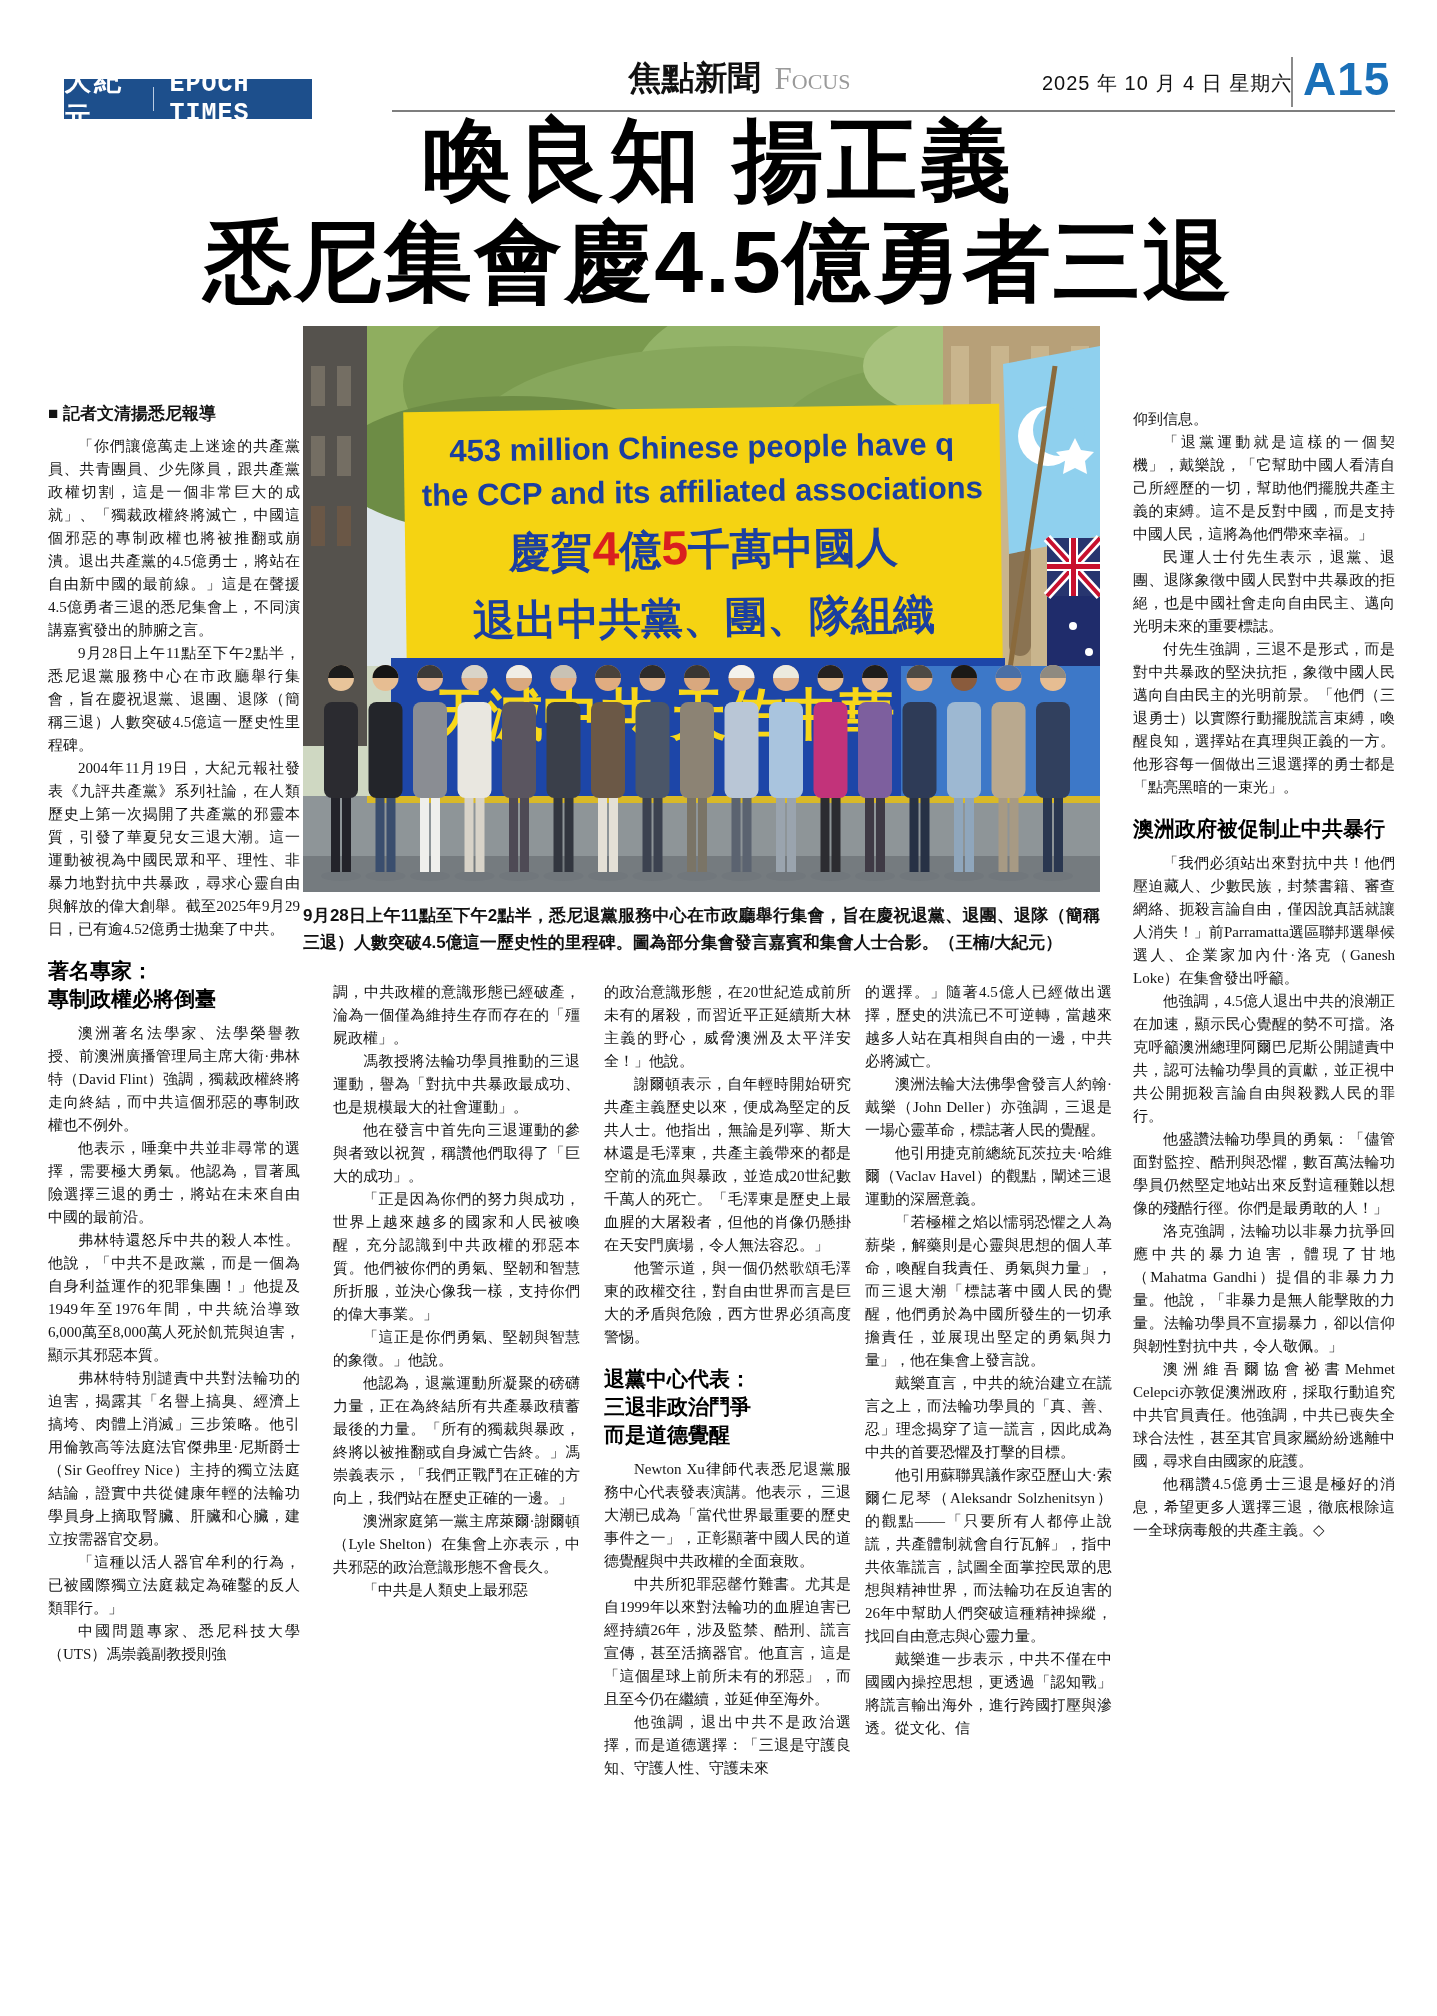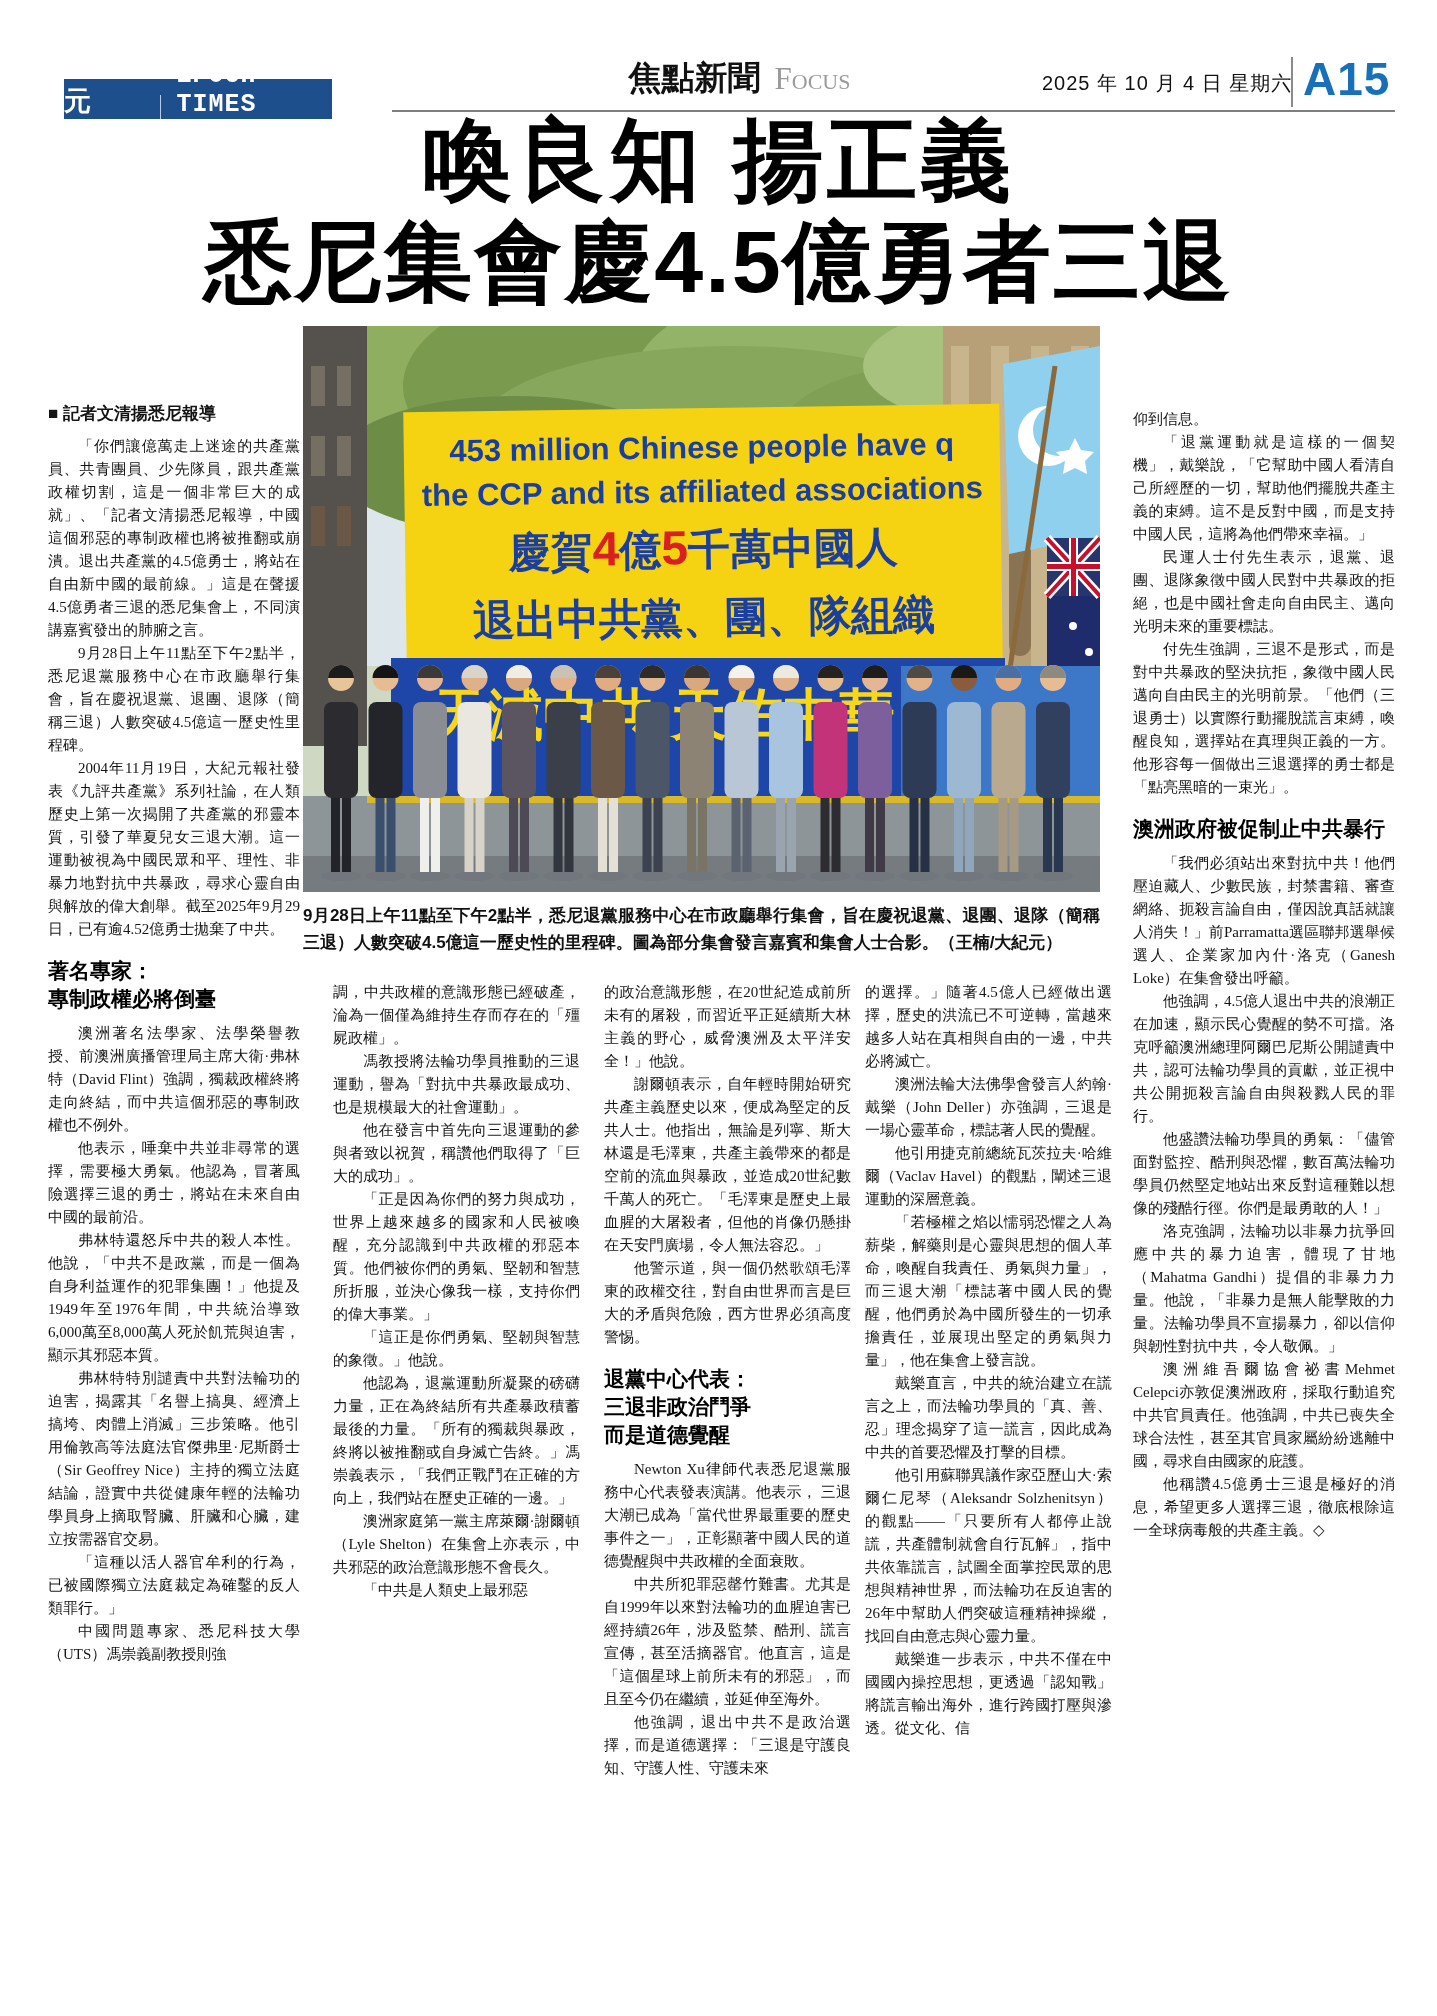--- a/index.html
+++ b/index.html
@@ -1,21 +1,21 @@
 <!DOCTYPE html>
 <html lang="zh-Hant"><head>
 <meta charset="utf-8">
 <style>
   html,body{margin:0;padding:0;}
   body{width:1437px;height:2016px;position:relative;background:#ffffff;overflow:hidden;
        font-family:"Liberation Serif","DejaVu Serif",serif;color:#1a1a1a;}
   .abs{position:absolute;}
   
-  .logo-box{left:64px;top:79px;width:268px;height:40px;background:#1d4f8c;color:#fff;
-            display:flex;align-items:flex-end;justify-content:center;gap:16px;}
+  .logo-box{left:64px;top:79px;width:248px;height:40px;background:#1d4f8c;color:#fff;
+            display:flex;align-items:center;justify-content:center;gap:16px;}
   .logo-zh{font-family:"Liberation Serif",serif;font-weight:700;font-size:27px;letter-spacing:3px;}
   .logo-sep{width:1px;height:24px;background:#b9cbe2;}
   .logo-en{font-family:Liberation Mono, monospace;font-weight:700;font-size:25px;letter-spacing:1px;}
   .section-wrap{left:0;top:56px;width:1437px;text-align:center;padding-left:21px;}
   .section-zh{font-family:"Liberation Sans","DejaVu Sans",sans-serif;font-weight:900;font-size:33px;color:#111;}
   .section-en{font-family:"Liberation Serif",serif;font-variant:small-caps;font-size:31px;color:#9a9a9a;margin-left:14px;}
   .date-line{left:1042px;top:70px;font-family:"Liberation Sans",sans-serif;font-size:20px;color:#111;letter-spacing:1px;}
   .pageno-divider{left:1291px;top:57px;width:2px;height:50px;background:#8a8a8a;}
   .page-no{left:1303px;top:52px;font-family:"Liberation Sans","DejaVu Sans",sans-serif;
            font-weight:700;font-size:46px;color:#1a70b8;letter-spacing:1px;}
@@ -241,21 +241,21 @@
         <circle cx="750" cy="352" r="13" fill="#e6bd92"></circle>
         <path d="M 737 352 a13 13 0 0 1 26 0 z" fill="#8f8a80"></path>
       </g>
   </svg>
 </div>
 
 <div class="abs caption">9月28日上午11點至下午2點半，悉尼退黨服務中心在市政廳舉行集會，旨在慶祝退黨、退團、退隊（簡稱三退）人數突破4.5億這一歷史性的里程碑。圖為部分集會發言嘉賓和集會人士合影。（王楠/大紀元）</div>
 
 <div class="abs col col-a">
     <p class="byline">■ 記者文清揚悉尼報導</p>
-    <p class="para">「你們讓億萬走上迷途的共產黨員、共青團員、少先隊員，跟共產黨政權切割，這是一個非常巨大的成就」、「記者文清揚悉尼報導，中國這個邪惡的專制政權也將被推翻或崩潰。退出共產黨的4.5億勇士，將站在自由新中國的最前線。」這是在聲援4.5億勇者三退的悉尼集會上，不同演講嘉賓發出的肺腑之言。</p>
+    <p class="para">「你們讓億萬走上迷途的共產黨員、共青團員、少先隊員，跟共產黨政權切割，這是一個非常巨大的成就」、「獨裁政權終將滅亡，中國這個邪惡的專制政權也將被推翻或崩潰。退出共產黨的4.5億勇士，將站在自由新中國的最前線。」這是在聲援4.5億勇者三退的悉尼集會上，不同演講嘉賓發出的肺腑之言。</p>
     <p class="para">9月28日上午11點至下午2點半，悉尼退黨服務中心在市政廳舉行集會，旨在慶祝退黨、退團、退隊（簡稱三退）人數突破4.5億這一歷史性里程碑。</p>
     <p class="para">2004年11月19日，大紀元報社發表《九評共產黨》系列社論，在人類歷史上第一次揭開了共產黨的邪靈本質，引發了華夏兒女三退大潮。這一運動被視為中國民眾和平、理性、非暴力地對抗中共暴政，尋求心靈自由與解放的偉大創舉。截至2025年9月29日，已有逾4.52億勇士拋棄了中共。</p>
     <h3 class="subhead">著名專家：
 專制政權必將倒臺</h3>
     <p class="para">澳洲著名法學家、法學榮譽教授、前澳洲廣播管理局主席大衛·弗林特（David Flint）強調，獨裁政權終將走向終結，而中共這個邪惡的專制政權也不例外。</p>
     <p class="para">他表示，唾棄中共並非尋常的選擇，需要極大勇氣。他認為，冒著風險選擇三退的勇士，將站在未來自由中國的最前沿。</p>
     <p class="para">弗林特還怒斥中共的殺人本性。他說，「中共不是政黨，而是一個為自身利益運作的犯罪集團！」他提及1949年至1976年間，中共統治導致6,000萬至8,000萬人死於飢荒與迫害，顯示其邪惡本質。</p>
     <p class="para">弗林特特別譴責中共對法輪功的迫害，揭露其「名譽上搞臭、經濟上搞垮、肉體上消滅」三步策略。他引用倫敦高等法庭法官傑弗里·尼斯爵士（Sir Geoffrey Nice）主持的獨立法庭結論，證實中共從健康年輕的法輪功學員身上摘取腎臟、肝臟和心臟，建立按需器官交易。</p>
     <p class="para">「這種以活人器官牟利的行為，已被國際獨立法庭裁定為確鑿的反人類罪行。」</p>
     <p class="para">中國問題專家、悉尼科技大學（UTS）馮崇義副教授則強</p>

